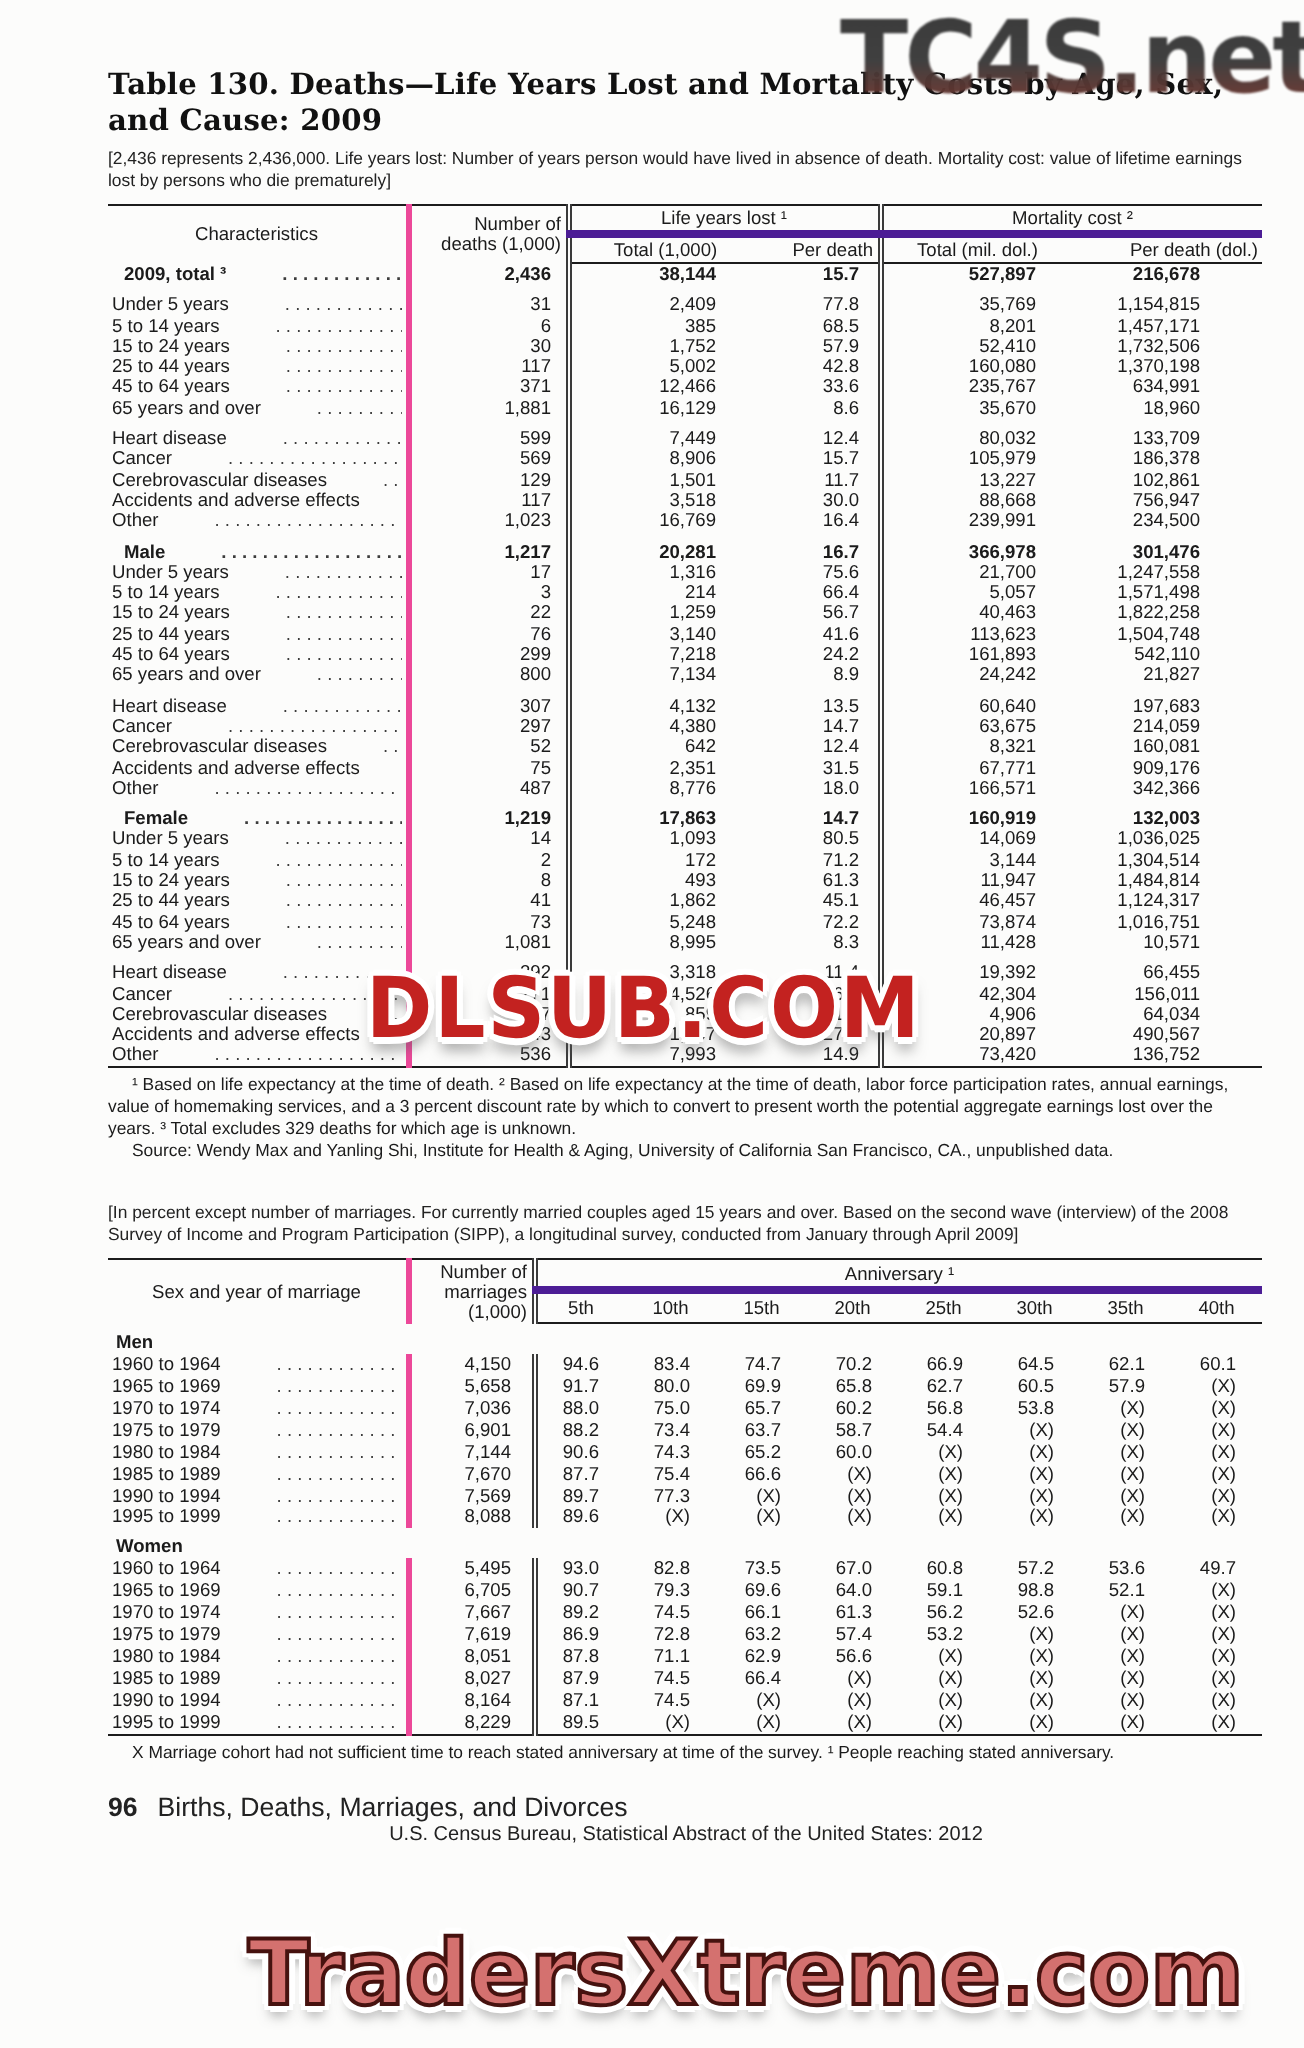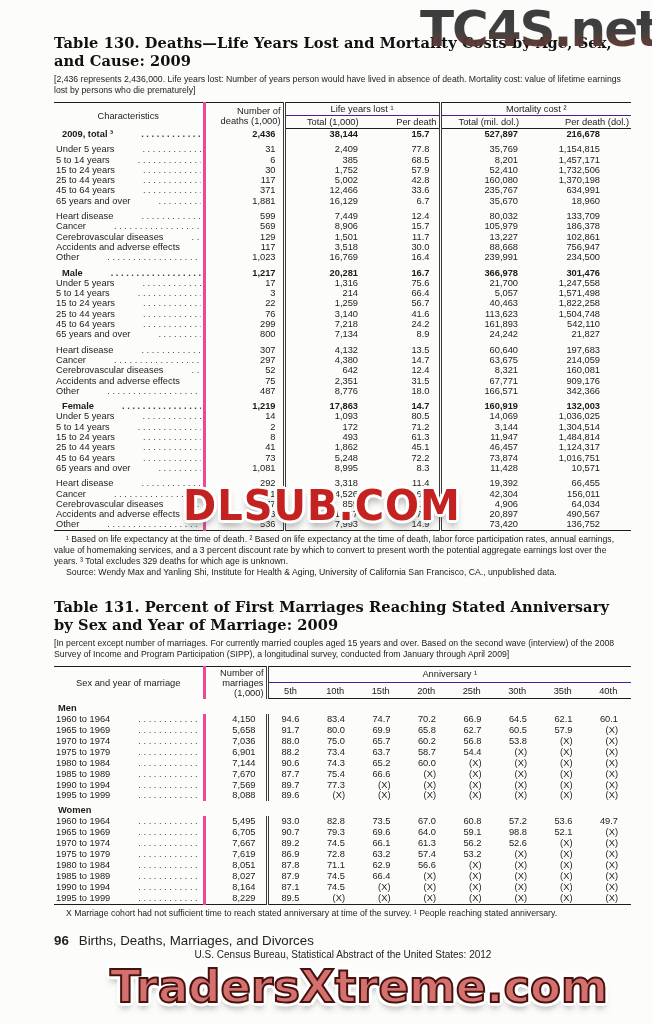--- a/index.html
+++ b/index.html
@@ -21,21 +21,21 @@
   
   table.dtab{
     border-collapse:collapse;table-layout:fixed;width:577px;
     border-top:1.5px solid #1c1c1c;border-bottom:1.5px solid #1c1c1c;
     font-size:9.3px;color:#1b1b1b;
   }
   .dtab th{font-weight:normal;padding:1px 2px;vertical-align:middle;}
   .dtab thead tr:last-child th{border-bottom:1px solid #1c1c1c;}
   .h-ch{text-align:center;}
   .h-deaths{text-align:right;padding-right:4px;}
-  .h-grp{text-align:center;border-bottom:1px solid #4c1d95;}
+  .h-grp{text-align:center;border-bottom:4px solid #4c1d95;}
   .h-sub{text-align:center;padding-top:2px;}
   .h-right{text-align:right;padding-right:6px;}
   .sep-s{border-left:3px solid #ec4899;}
   .sep-d{border-left:3px double #3a3a3a;}
   .dtab td{padding:0 2px;line-height:10.3px;white-space:nowrap;overflow:hidden;}
   .dtab td.num{text-align:right;}
   tr.gap>td{padding-top:5px;}
   tr.bold>td{font-weight:bold;}
   td.lbl{display:flex;align-items:baseline;gap:28px;}
   td.lbl .txt{white-space:nowrap;}
@@ -77,21 +77,21 @@
     position:absolute;left:183px;top:482px;z-index:6;
     font-family:"DejaVu Sans", sans-serif;font-weight:900;font-size:40px;letter-spacing:1px;
     color:#c32220;
     text-shadow:
       -3px 0 0 #fff,3px 0 0 #fff,0 -3px 0 #fff,0 3px 0 #fff,
       -2px -2px 0 #fff,2px -2px 0 #fff,-2px 2px 0 #fff,2px 2px 0 #fff,
       0 6px 7px rgba(90,90,90,.55);
     transform:scaleY(1.05);
   }
   .wm-traders{
-    position:absolute;left:110px;top:960px;z-index:6;
+    position:absolute;left:124px;top:960px;z-index:6;
     font-family:"DejaVu Sans", sans-serif;font-weight:900;font-size:45px;letter-spacing:0px;
     color:#d4716f;
     -webkit-text-stroke:2px #46120f;
     text-shadow:
       -4px 0 0 #fff,4px 0 0 #fff,0 -4px 0 #fff,0 4px 0 #fff,
       -3px -3px 0 #fff,3px -3px 0 #fff,-3px 3px 0 #fff,3px 3px 0 #fff,
       0 6px 6px rgba(100,100,100,.5);
   }
 </style>
 </head>
@@ -192,21 +192,21 @@
           <td class="num c-mct sep-d">235,767</td>
           <td class="num c-mcp">634,991</td>
         </tr>
         <tr>
           <td class="lbl">
             <span class="txt">65 years and over</span>
             <span class="dots"></span>
           </td>
           <td class="num c-deaths sep-s">1,881</td>
           <td class="num c-lylt sep-d">16,129</td>
-          <td class="num c-lylp">6.7</td>
+          <td class="num c-lylp">8.6</td>
           <td class="num c-mct sep-d">35,670</td>
           <td class="num c-mcp">18,960</td>
         </tr>
         <tr class="gap">
           <td class="lbl">
             <span class="txt">Heart disease</span>
             <span class="dots"></span>
           </td>
           <td class="num c-deaths sep-s">599</td>
           <td class="num c-lylt sep-d">7,449</td>
@@ -525,21 +525,20 @@
       </tbody>
   </table>
 
   <div class="fnotes">
     <p>¹ Based on life expectancy at the time of death. ² Based on life expectancy at the time of death, labor force participation rates, annual earnings, value of homemaking services, and a 3 percent discount rate by which to convert to present worth the potential aggregate earnings lost over the years. ³ Total excludes 329 deaths for which age is unknown.</p>
     <p>Source: Wendy Max and Yanling Shi, Institute for Health &amp; Aging, University of California San Francisco, CA., unpublished data.</p>
   </div>
 
   <div class="gap-before-131"></div>
 
-  <h1 class="t-title">Table 131. Percent of First Marriages Reaching Stated Anniversary by Sex and Year of Marriage: 2009</h1>
   <p class="t-note">[In percent except number of marriages. For currently married couples aged 15 years and over. Based on the second wave (interview) of the 2008 Survey of Income and Program Participation (SIPP), a longitudinal survey, conducted from January through April 2009]</p>
 
   <table class="dtab t131">
     <colgroup>
       <col style="width:150px">
         <col style="width:63px">
       <col style="width:45.5px">
         <col style="width:45.5px">
         <col style="width:45.5px">
         <col style="width:45.5px">

